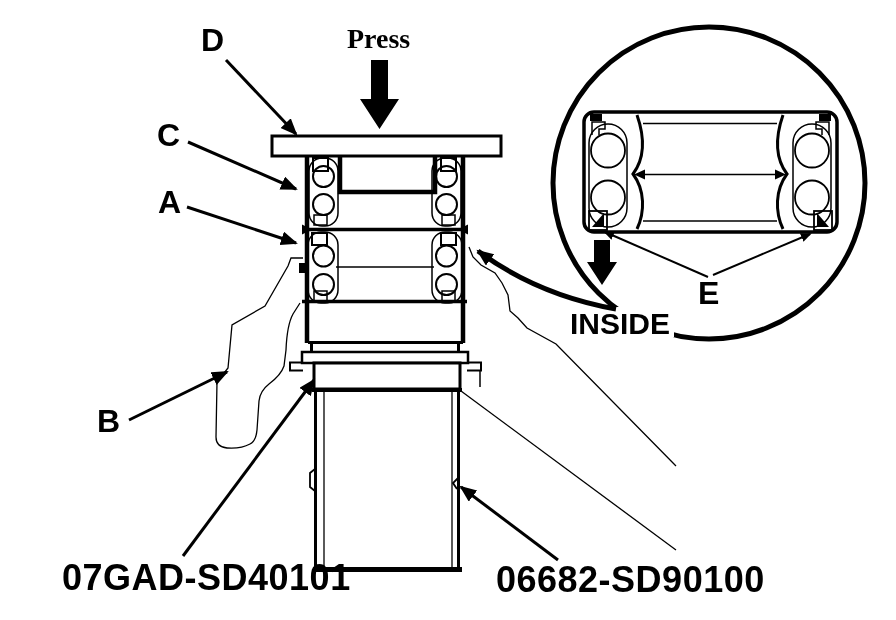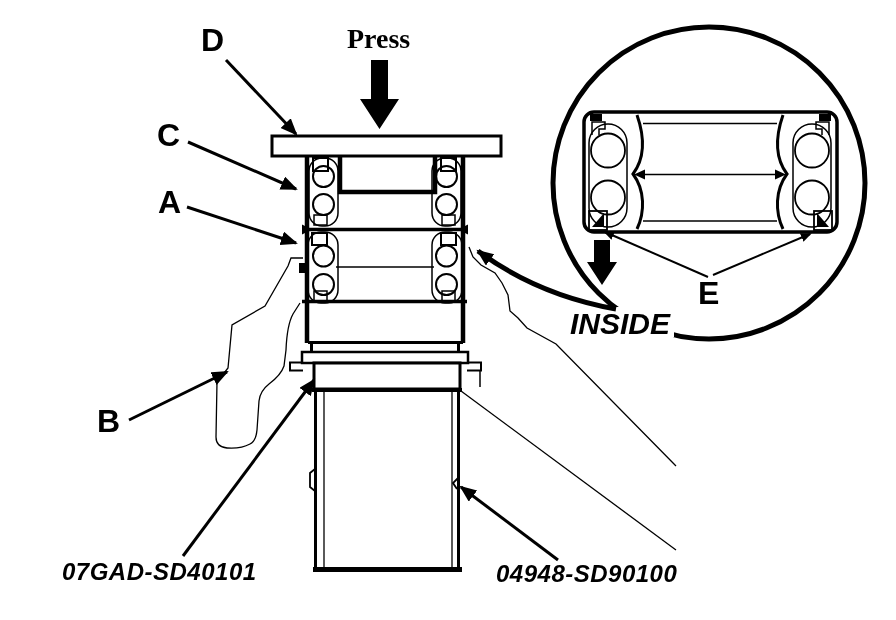--- a/index.html
+++ b/index.html
@@ -15,21 +15,21 @@
     position:absolute;
     color:#000;
     font-weight:bold;
     line-height:1;
     white-space:nowrap;
     user-select:none;
   }
   .lbl-letter{font-size:32px;}
   .lbl-word{font-size:28px;}
   .lbl-inside{font-size:30px;}
-  .lbl-part{font-size:24px;letter-spacing:0.5px;font-style:italic;}
+  .lbl-part{font-size:36px;letter-spacing:0.5px;}
 </style>
 </head>
 <body>
 
 <div class="canvas">
 
   <svg width="896" height="620" viewBox="0 0 896 620">
     <defs>
       <marker id="ah" markerWidth="22" markerHeight="18" refX="15" refY="7" orient="auto" markerUnits="userSpaceOnUse">
         <path d="M0,0 L17,7 L0,14 Z" fill="#000"></path>
@@ -163,18 +163,18 @@
       <line x1="708" y1="277" x2="605" y2="232" stroke-width="2" marker-end="url(#ahs)"></line>
       <line x1="713" y1="275" x2="810" y2="234" stroke-width="2" marker-end="url(#ahs)"></line>
     </g>
   </svg>
 
   <div class="lbl lbl-letter" style="left:201px;top:24px;">D</div>
   <div class="lbl lbl-word" style="left:347px;top:25px;font-family:Liberation Serif, serif;">Press</div>
   <div class="lbl lbl-letter" style="left:157px;top:119px;">C</div>
   <div class="lbl lbl-letter" style="left:158px;top:186px;">A</div>
   <div class="lbl lbl-letter" style="left:97px;top:405px;">B</div>
-  <div class="lbl lbl-inside" style="left:570px;top:309px;font-style:italic;">INSIDE</div>
+  <div class="lbl lbl-inside" style="left:570px;top:309px;">INSIDE</div>
   <div class="lbl lbl-letter" style="left:698px;top:277px;">E</div>
   <div class="lbl lbl-part" style="left:62px;top:560px;">07GAD-SD40101</div>
-  <div class="lbl lbl-part" style="left:496px;top:562px;">04948-SD90100</div>
+  <div class="lbl lbl-part" style="left:496px;top:562px;">06682-SD90100</div>
 
 </div>
 
 </body></html>

